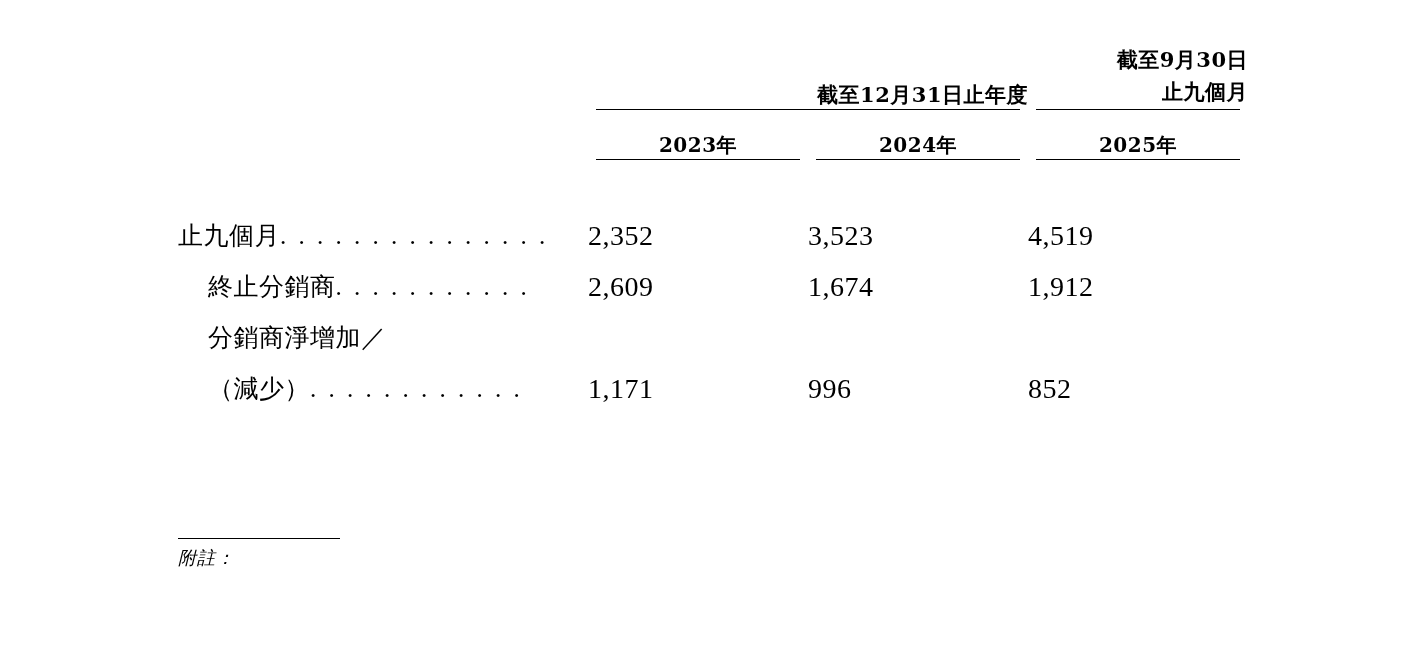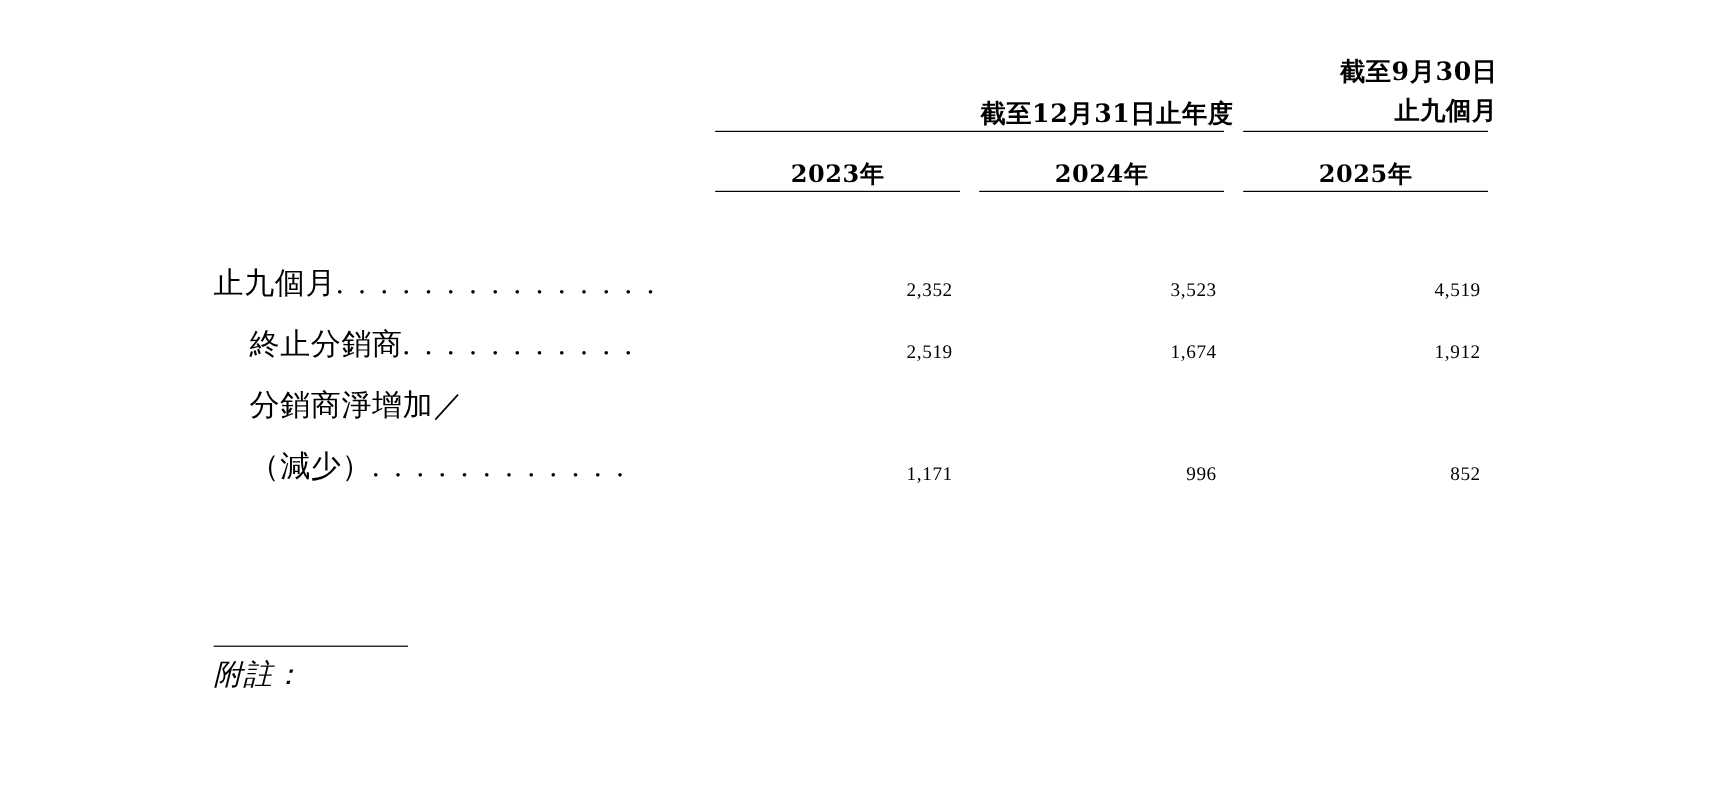--- a/index.html
+++ b/index.html
@@ -76,41 +76,41 @@
   .lbl.ind { padding-left: 30px; }
   .lbl .leader {
     letter-spacing: 3px;
     font-size: 25px;
   }
   .lbl sup {
     font-size: 13px;
     vertical-align: super;
   }
   .num {
-    font-size: 16px;
-    text-align: right;
+    font-size: 28px;
+    text-align: left;
     padding: 9px 14px 9px 0;
     font-family: "Liberation Serif", "DejaVu Serif", serif;
     letter-spacing: 0.5px;
   }
 
   
   .note-rule {
     position: absolute;
     left: 178px;
     top: 538px;
     width: 162px;
     height: 1px;
     background: #000;
   }
   .note-title {
     position: absolute;
     left: 178px;
     top: 546px;
-    font-size: 24px;
+    font-size: 18px;
     font-style: italic;
     letter-spacing: 1px;
   }
   .note-item {
     position: absolute;
     left: 178px;
     top: 612px;
     font-size: 23px;
     letter-spacing: 0.5px;
     white-space: nowrap;
@@ -170,21 +170,21 @@
 
       <tr>
         <td class="lbl"><span>止九個月</span><span class="leader">. . . . . . . . . . . . . . .</span></td>
         <td class="num">2,352</td>
         <td class="num">3,523</td>
         <td class="num">4,519</td>
       </tr>
 
       <tr>
         <td class="lbl ind"><span>終止分銷商</span><span class="leader">. . . . . . . . . . .</span></td>
-        <td class="num">2,519</td>
+        <td class="num">2,609</td>
         <td class="num">1,674</td>
         <td class="num">1,912</td>
       </tr>
 
 
       <tr>
         <td class="lbl ind"><span>分銷商淨增加／</span></td>
         <td class="num"></td>
         <td class="num"></td>
         <td class="num"></td>

